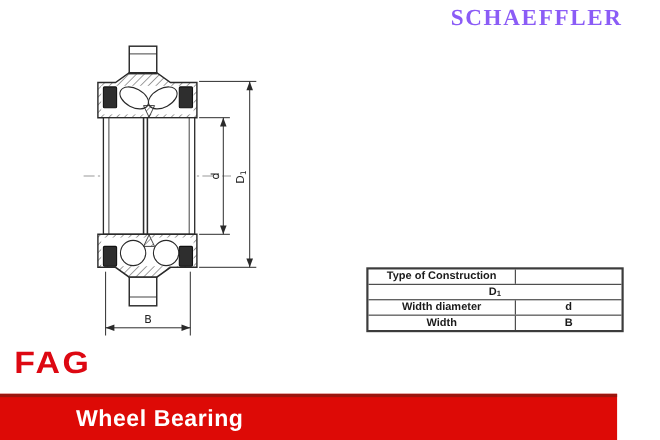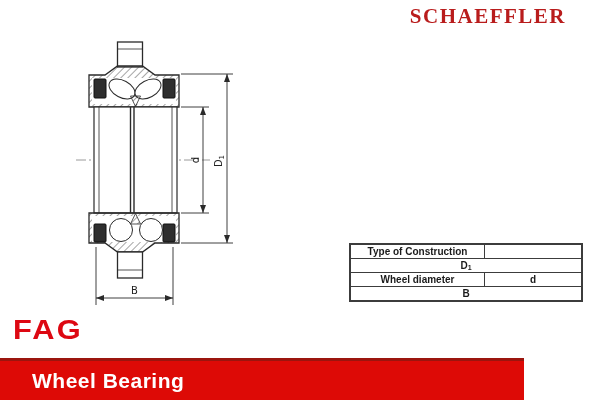--- a/index.html
+++ b/index.html
@@ -5,49 +5,49 @@
   html,body{margin:0;padding:0;}
   body{
     width:600px;height:400px;position:relative;overflow:hidden;
     background:#ffffff;font-family:"Liberation Sans", sans-serif;
   }
   
   .schaeffler{
     position:absolute;top:4px;right:34px;
     font-family:"Liberation Serif", serif;
     font-weight:bold;font-size:21px;letter-spacing:1.5px;
-    color:#b91c1c;
+    color:#8b5cf6;
   }
   
   .drawing{position:absolute;left:58px;top:35px;}
   
   .spec-table{
     position:absolute;left:333px;top:243px;width:230px;
-    border:2px solid #3c3c3c;background:#ffffff;margin-left:16px;
+    border:2px solid #3c3c3c;background:#ffffff;
   }
   .spec-row{display:flex;height:13px;border-top:1px solid #3c3c3c;}
   .spec-row:first-child{border-top:none;}
   .spec-cell{
     display:flex;align-items:center;justify-content:center;
     font-size:10px;font-weight:bold;color:#1a1a1a;line-height:1;
   }
   .spec-cell.label{width:133px;border-right:1px solid #3c3c3c;}
   .spec-cell.value{flex:1;}
   .spec-cell sub{font-size:7px;line-height:1;transform:translateY(2px);}
   
   .fag{
     position:absolute;left:13px;top:314px;
     font-weight:bold;font-size:28px;letter-spacing:2px;
     color:#dd0812;transform:scaleX(1.1);transform-origin:left;
   }
   
   .footer-bar{
     position:absolute;left:0;bottom:0;width:524px;height:39px;
     background:#dd0a06;border-top:3px solid #9b150e;
-    display:flex;align-items:center;
+    display:flex;align-items:center;padding-left:37px;
   }
   .footer-title{
     color:#ffffff;font-weight:bold;font-size:21px;
     padding-left:32px;letter-spacing:0.5px;
   }
 </style>
 </head>
 <body>
 
 <div class="schaeffler">SCHAEFFLER</div>
@@ -135,27 +135,28 @@
   <div class="spec-row">
     <div class="spec-cell label">Type of Construction</div>
   </div>
   <div class="spec-row">
     <div class="spec-cell value">
         <span>D</span>
         <sub>1</sub>
       </div>
   </div>
   <div class="spec-row">
-    <div class="spec-cell label">Wheel diameter</div>
+    <div class="spec-cell label">Width diameter</div>
     <div class="spec-cell value">
         <span>d</span>
         <sub></sub>
       </div>
   </div>
   <div class="spec-row">
+    <div class="spec-cell label">Width</div>
     <div class="spec-cell value">
         <span>B</span>
         <sub></sub>
       </div>
   </div>
 </div>
 
 <div class="fag">FAG</div>
 
 <div class="footer-bar">

